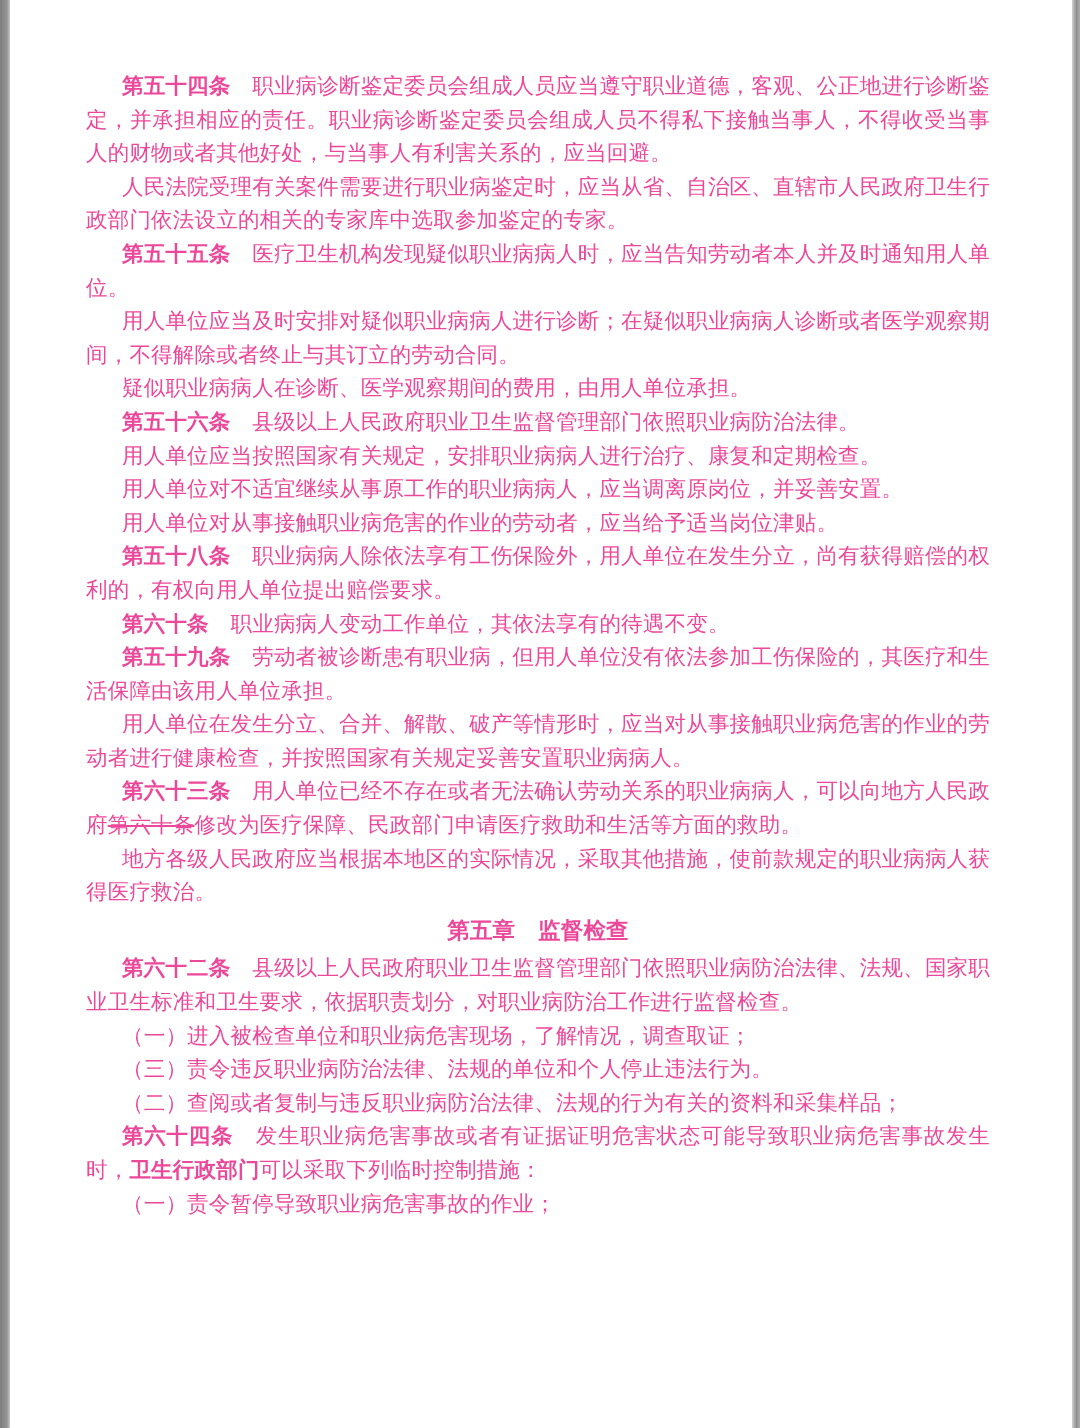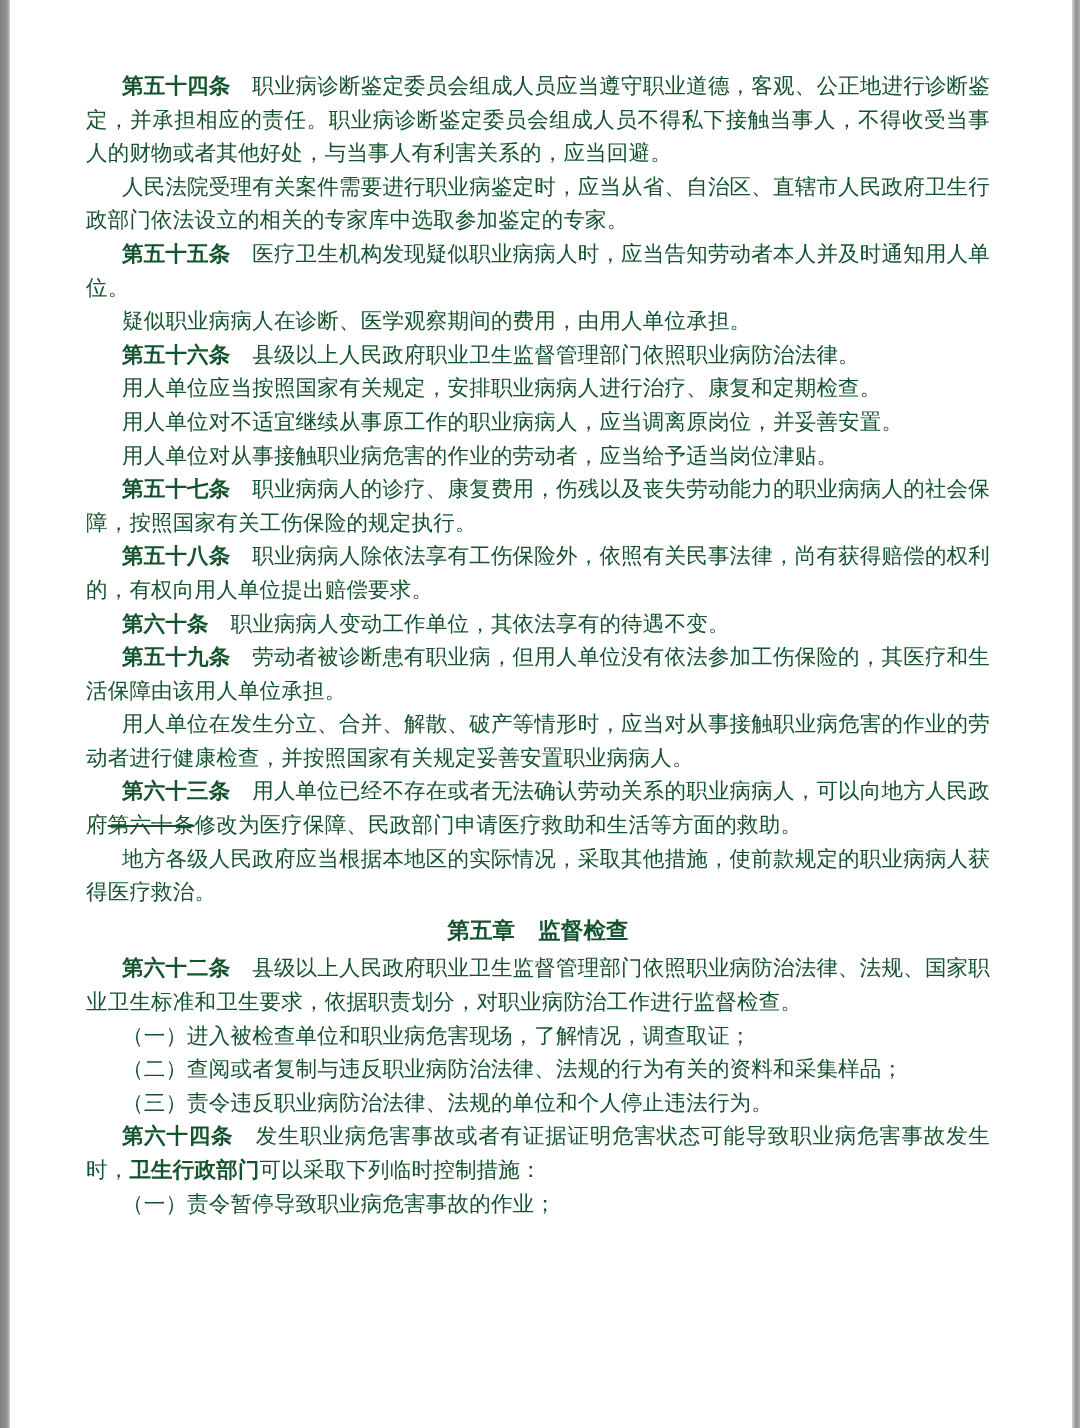--- a/index.html
+++ b/index.html
@@ -56,37 +56,37 @@
   .run-normal { font-weight: normal; }
   .run-bold { font-weight: bold; }
   .run-strike { text-decoration: line-through; text-decoration-thickness: 2px; }
 </style>
 </head>
 <body>
 
 <div class="page" style="background: rgb(255, 255, 255);">
   <div class="edge-bar-left"></div>
   <div class="edge-bar-right"></div>
-  <div class="content" style="color: #14532d;">
+  <div class="content" style="color: #ec4899;">
       <p class="article"><span class="run-bold">第五十四条</span><span class="run-normal">　职业病诊断鉴定委员会组成人员应当遵守职业道德，客观、公正地进行诊断鉴定，并承担相应的责任。职业病诊断鉴定委员会组成人员不得私下接触当事人，不得收受当事人的财物或者其他好处，与当事人有利害关系的，应当回避。</span></p>
       <p class="plain"><span class="run-normal">人民法院受理有关案件需要进行职业病鉴定时，应当从省、自治区、直辖市人民政府卫生行政部门依法设立的相关的专家库中选取参加鉴定的专家。</span></p>
       <p class="article"><span class="run-bold">第五十五条</span><span class="run-normal">　医疗卫生机构发现疑似职业病病人时，应当告知劳动者本人并及时通知用人单位。</span></p>
+      <p class="plain"><span class="run-normal">用人单位应当及时安排对疑似职业病病人进行诊断；在疑似职业病病人诊断或者医学观察期间，不得解除或者终止与其订立的劳动合同。</span></p>
       <p class="plain"><span class="run-normal">疑似职业病病人在诊断、医学观察期间的费用，由用人单位承担。</span></p>
       <p class="article"><span class="run-bold">第五十六条</span><span class="run-normal">　县级以上人民政府职业卫生监督管理部门依照职业病防治法律。</span></p>
       <p class="plain"><span class="run-normal">用人单位应当按照国家有关规定，安排职业病病人进行治疗、康复和定期检查。</span></p>
       <p class="plain"><span class="run-normal">用人单位对不适宜继续从事原工作的职业病病人，应当调离原岗位，并妥善安置。</span></p>
       <p class="plain"><span class="run-normal">用人单位对从事接触职业病危害的作业的劳动者，应当给予适当岗位津贴。</span></p>
-      <p class="article"><span class="run-bold">第五十七条</span><span class="run-normal">　职业病病人的诊疗、康复费用，伤残以及丧失劳动能力的职业病病人的社会保障，按照国家有关工伤保险的规定执行。</span></p>
-      <p class="article"><span class="run-bold">第五十八条</span><span class="run-normal">　职业病病人除依法享有工伤保险外，依照有关民事法律，尚有获得赔偿的权利的，有权向用人单位提出赔偿要求。</span></p>
+      <p class="article"><span class="run-bold">第五十八条</span><span class="run-normal">　职业病病人除依法享有工伤保险外，用人单位在发生分立，尚有获得赔偿的权利的，有权向用人单位提出赔偿要求。</span></p>
       <p class="article"><span class="run-bold">第六十条</span><span class="run-normal">　职业病病人变动工作单位，其依法享有的待遇不变。</span></p>
       <p class="article"><span class="run-bold">第五十九条</span><span class="run-normal">　劳动者被诊断患有职业病，但用人单位没有依法参加工伤保险的，其医疗和生活保障由该用人单位承担。</span></p>
       <p class="plain"><span class="run-normal">用人单位在发生分立、合并、解散、破产等情形时，应当对从事接触职业病危害的作业的劳动者进行健康检查，并按照国家有关规定妥善安置职业病病人。</span></p>
       <p class="article"><span class="run-bold">第六十三条</span><span class="run-normal">　用人单位已经不存在或者无法确认劳动关系的职业病病人，可以向地方人民政府</span><span class="run-strike">第六十条</span><span class="run-normal">修改为医疗保障、民政部门申请医疗救助和生活等方面的救助。</span></p>
       <p class="plain"><span class="run-normal">地方各级人民政府应当根据本地区的实际情况，采取其他措施，使前款规定的职业病病人获得医疗救治。</span></p>
       <p class="chapter"><span class="run-bold">第五章　监督检查</span></p>
       <p class="article"><span class="run-bold">第六十二条</span><span class="run-normal">　县级以上人民政府职业卫生监督管理部门依照职业病防治法律、法规、国家职业卫生标准和卫生要求，依据职责划分，对职业病防治工作进行监督检查。</span></p>
       <p class="item"><span class="run-normal">（一）进入被检查单位和职业病危害现场，了解情况，调查取证；</span></p>
+      <p class="item"><span class="run-normal">（三）责令违反职业病防治法律、法规的单位和个人停止违法行为。</span></p>
       <p class="item"><span class="run-normal">（二）查阅或者复制与违反职业病防治法律、法规的行为有关的资料和采集样品；</span></p>
-      <p class="item"><span class="run-normal">（三）责令违反职业病防治法律、法规的单位和个人停止违法行为。</span></p>
       <p class="article"><span class="run-bold">第六十四条</span><span class="run-normal">　发生职业病危害事故或者有证据证明危害状态可能导致职业病危害事故发生时，</span><span class="run-bold">卫生行政部门</span><span class="run-normal">可以采取下列临时控制措施：</span></p>
       <p class="item"><span class="run-normal">（一）责令暂停导致职业病危害事故的作业；</span></p>
     </div>
 </div>
 
 </body></html>

